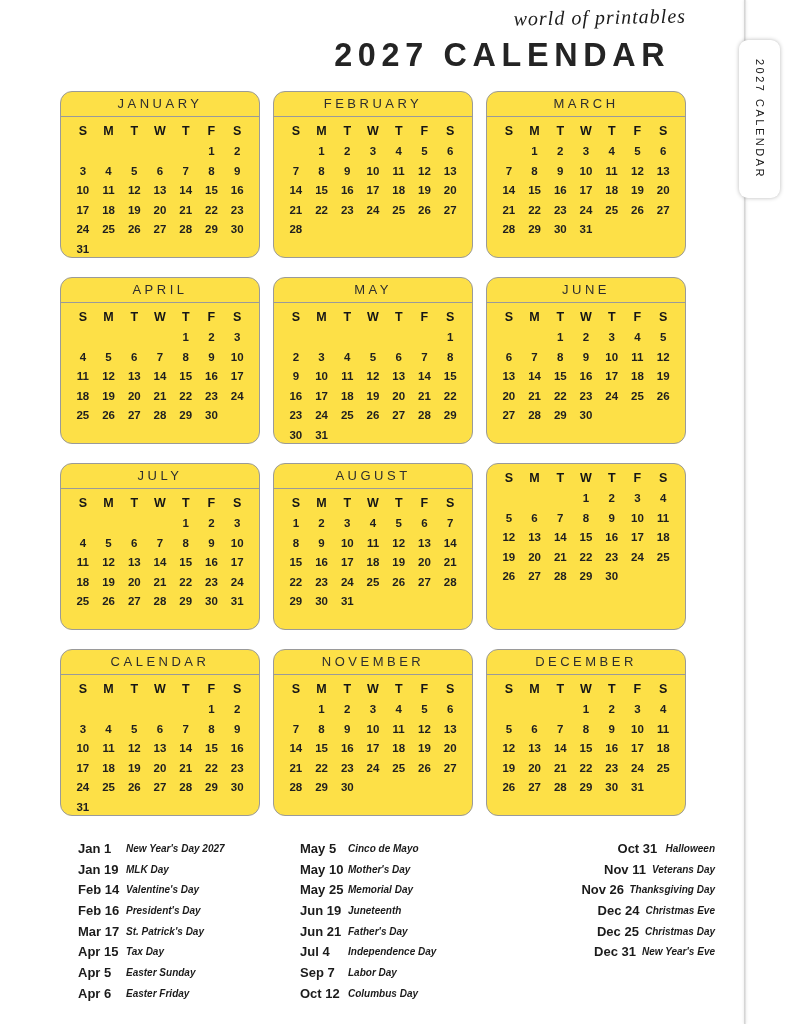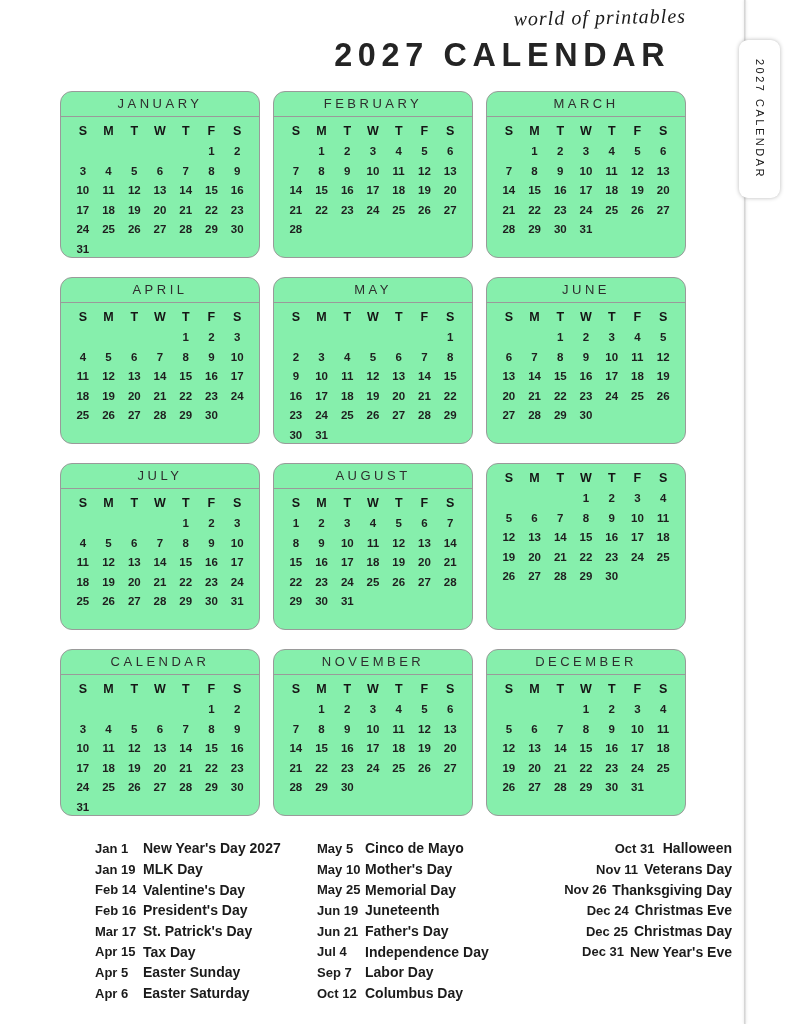--- a/index.html
+++ b/index.html
@@ -48,50 +48,49 @@
   
   .months-grid {
     position: absolute; left: 60px; top: 91px;
     display: grid;
     grid-template-columns: repeat(3, 200px);
     column-gap: 13px; row-gap: 19px;
   }
   .month-card {
     width: 200px; height: 167px; box-sizing: border-box;
     border: 1.5px solid #9a9a9a; border-radius: 12px;
-    background: #86efac; overflow: hidden;
+    background: #fde047; overflow: hidden;
   }
   .month-header {
     height: 24px; line-height: 24px; text-align: center;
     font-size: 13px; letter-spacing: 3.5px; color: #2e2e2e; font-weight: 400;
     border-bottom: 1.5px solid #9a9a9a;
   }
   .month-grid {
     display: grid; grid-template-columns: repeat(7, 1fr);
     padding: 4px 9px 0 9px;
   }
   .month-grid span {
     text-align: center; height: 19.5px; line-height: 19.5px;
     font-size: 11.5px; font-weight: 700; color: #1f1f1f;
   }
   .month-grid .dow { font-size: 12.5px; height: 21px; line-height: 21px; color: #161616; }
 
   
   .holidays {
     position: absolute; left: 78px; top: 838px; width: 650px;
     display: flex;
-    margin-left: 17px;
   }
   .holiday-col { display: flex; flex-direction: column; }
   .holiday-col.c0 { width: 222px; }
   .holiday-col.c1 { width: 215px; }
   .holiday-col.c2 { width: 200px; align-items: flex-end; }
   .holiday-row { display: flex; height: 20.7px; align-items: center; }
   .holiday-date { width: 48px; font-size: 13px; font-weight: 700; color: #1b1b1b; white-space: nowrap; }
-  .holiday-name { font-size: 14px; font-weight: 700; color: #1b1b1b; white-space: nowrap; }
+  .holiday-name { font-size: 10px; font-weight: 700; color: #1b1b1b; white-space: nowrap; font-style: italic; }
 </style>
 </head>
 <body>
 
 <div class="page">
 
   <div class="page-edge-line"></div>
 
   <div class="side-tab">
     <span class="side-tab-text">2027 CALENDAR</span>
@@ -673,21 +672,21 @@
         <div class="holiday-row">
           <span class="holiday-date">Apr 15</span>
           <span class="holiday-name">Tax Day</span>
         </div>
         <div class="holiday-row">
           <span class="holiday-date">Apr 5</span>
           <span class="holiday-name">Easter Sunday</span>
         </div>
         <div class="holiday-row">
           <span class="holiday-date">Apr 6</span>
-          <span class="holiday-name">Easter Saturday</span>
+          <span class="holiday-name">Easter Friday</span>
         </div>
       </div>
       <div class="holiday-col c1">
         <div class="holiday-row">
           <span class="holiday-date">May 5</span>
           <span class="holiday-name">Cinco de Mayo</span>
         </div>
         <div class="holiday-row">
           <span class="holiday-date">May 10</span>
           <span class="holiday-name">Mother's Day</span>

